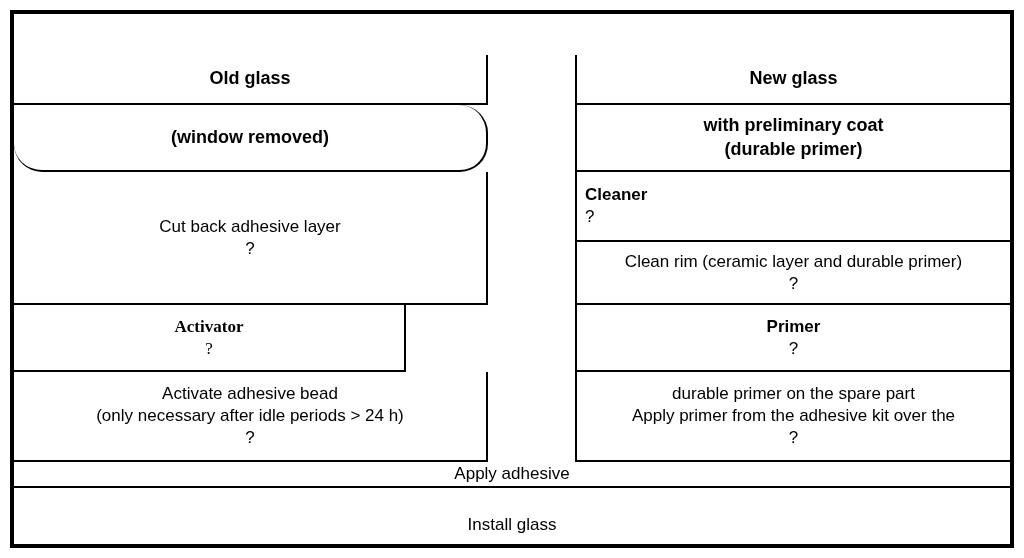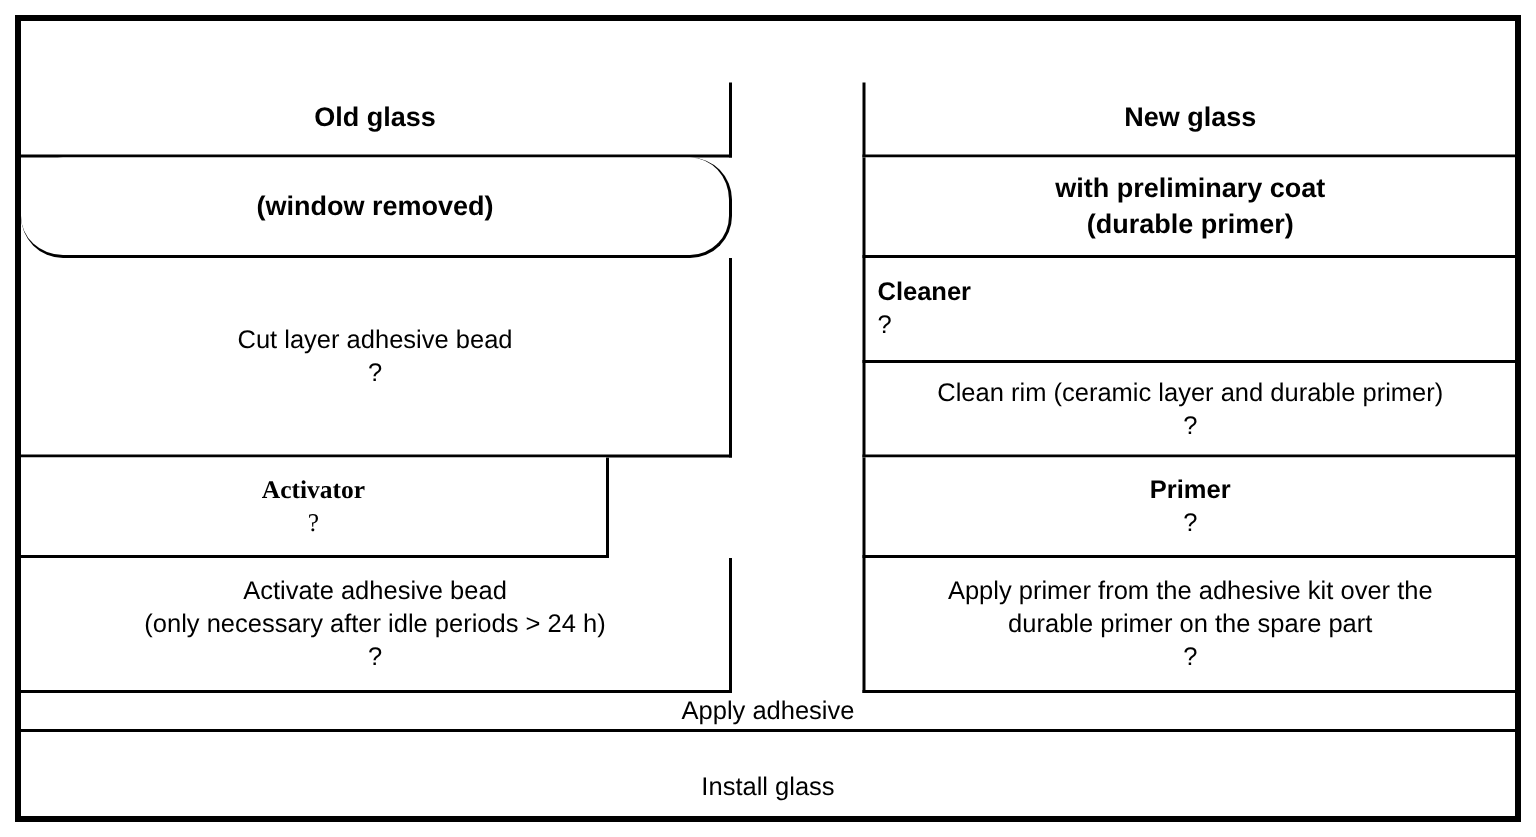--- a/index.html
+++ b/index.html
@@ -87,21 +87,21 @@
     </div>
 
     <div class="cell bb br bold" style="left:0px; top:91px; width:474px; height:67px; font-size:18px;border-radius:28px;">
       <span class="lines">
           <span class="ln">(window removed)</span>
         </span>
     </div>
 
     <div class="cell bb br reg" style="left:0px; top:158px; width:474px; height:133px;">
       <span class="lines">
-        <span class="ln">Cut layer adhesive bead</span>
+        <span class="ln">Cut back adhesive layer</span>
         <span class="ln qmark">?</span>
       </span>
     </div>
 
     <div class="cell bb br bold" style="left:0px; top:291px; width:392px; height:67px;font-family:Liberation Serif, serif;">
       <span class="lines">
         <span class="ln">Activator</span>
         <span class="ln qmark">?</span>
       </span>
     </div>
@@ -145,22 +145,22 @@
 
     <div class="cell bb bl bold" style="left:561px; top:291px; width:435px; height:67px;">
       <span class="lines">
         <span class="ln">Primer</span>
         <span class="ln qmark">?</span>
       </span>
     </div>
 
     <div class="cell bb bl reg" style="left:561px; top:358px; width:435px; height:90px;">
       <span class="lines">
+        <span class="ln">durable primer on the spare part</span>
         <span class="ln">Apply primer from the adhesive kit over the</span>
-        <span class="ln">durable primer on the spare part</span>
         <span class="ln qmark">?</span>
       </span>
     </div>
 
     <div class="cell bb reg" style="left:0px; top:448px; width:996px; height:26px;">
       <span class="lines">
           <span class="ln">Apply adhesive</span>
         </span>
     </div>
 

